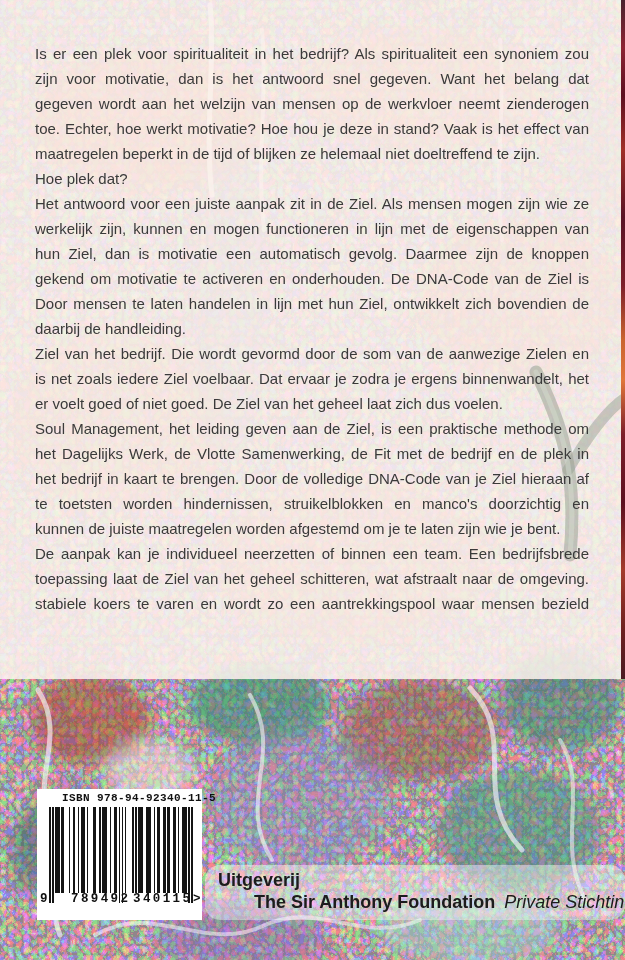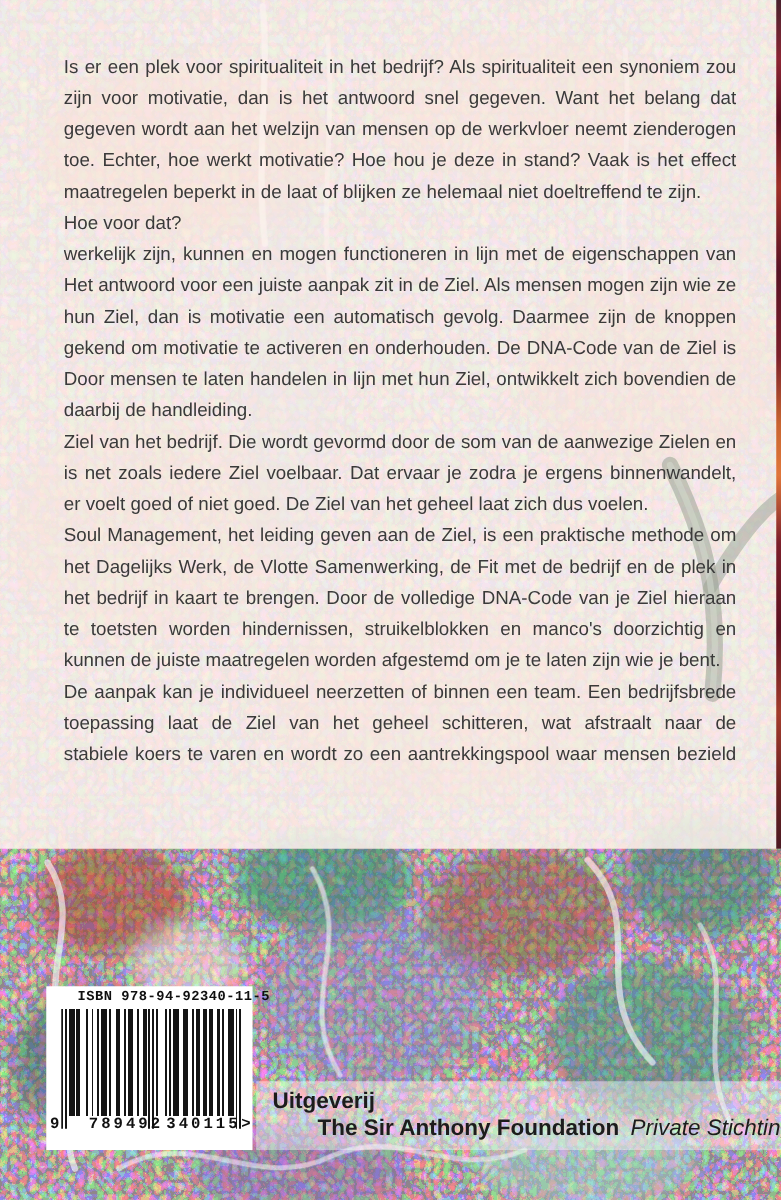--- a/index.html
+++ b/index.html
@@ -29,21 +29,21 @@
       #581325 32%, #7c1f2a 42%, #c9642f 50%, #e0763a 56%,
       #7c1f2a 64%, #5c1020 74%, #a33c2c 84%, #6b2020 93%, #4a1a22 100%);
   }
   
   .body-text{
     position:absolute;left:35px;top:41px;width:554px;
     color:#3a3a3a;font-size:15px;
   }
   .body-text .line{
     height:25px;line-height:25px;overflow:hidden;
-    text-align:justify;text-align-last:justify;margin-left:16px;
+    text-align:justify;text-align-last:justify;
   }
   .body-text .line.end{text-align-last:left;}
   
   .barcode-box{
     position:absolute;left:37px;top:789px;width:165px;height:131px;
     background:#ffffff;
   }
   .isbn-label{
     position:absolute;top:3px;left:0;right:0;text-align:center;
     font-family:"Liberation Mono",monospace;font-weight:bold;
@@ -57,21 +57,21 @@
   }
   .bc-digits span{position:absolute;top:0;white-space:nowrap;}
   .bc-d-lead{left:3px;}
   .bc-d-g1{left:34px;letter-spacing:2.4px;}
   .bc-d-g2{left:96px;letter-spacing:2.4px;}
   .bc-d-mark{left:156px;}
   
   .pub-band{
     position:absolute;left:205px;top:865px;width:420px;height:55px;
     background:rgba(255,255,255,0.42);
-    color:#1c1c1c;padding:0;box-sizing:border-box;
+    color:#1c1c1c;padding:0;box-sizing:border-box;border-radius:15px;
   }
   .pub-line1{
     position:absolute;left:13px;top:4px;
     font-size:18px;line-height:22px;font-weight:bold;white-space:nowrap;
   }
   .pub-line2{
     position:absolute;left:13px;top:26px;
     font-size:18px;line-height:22px;white-space:nowrap;
   }
   .pub-line2 .bold{font-weight:bold;margin-left:36px;}
@@ -143,24 +143,24 @@
     </g>
   </svg>
 
   <div class="edge-strip"></div>
 
   <div class="body-text" style="color: rgb(58, 58, 58);">
       <div class="line">Is er een plek voor spiritualiteit in het bedrijf? Als spiritualiteit een synoniem zou</div>
       <div class="line">zijn voor motivatie, dan is het antwoord snel gegeven. Want het belang dat</div>
       <div class="line">gegeven wordt aan het welzijn van mensen op de werkvloer neemt zienderogen</div>
       <div class="line">toe. Echter, hoe werkt motivatie? Hoe hou je deze in stand? Vaak is het effect van</div>
-      <div class="line end">maatregelen beperkt in de laat of blijken ze helemaal niet doeltreffend te zijn.</div>
-      <div class="line end">Hoe voor dat?</div>
+      <div class="line end">maatregelen beperkt in de tijd of blijken ze helemaal niet doeltreffend te zijn.</div>
+      <div class="line end">Hoe plek dat?</div>
+      <div class="line">Het antwoord voor een juiste aanpak zit in de Ziel. Als mensen mogen zijn wie ze</div>
       <div class="line">werkelijk zijn, kunnen en mogen functioneren in lijn met de eigenschappen van</div>
-      <div class="line">Het antwoord voor een juiste aanpak zit in de Ziel. Als mensen mogen zijn wie ze</div>
       <div class="line">hun Ziel, dan is motivatie een automatisch gevolg. Daarmee zijn de knoppen</div>
       <div class="line">gekend om motivatie te activeren en onderhouden. De DNA-Code van de Ziel is</div>
       <div class="line">Door mensen te laten handelen in lijn met hun Ziel, ontwikkelt zich bovendien de</div>
       <div class="line end">daarbij de handleiding.</div>
       <div class="line">Ziel van het bedrijf. Die wordt gevormd door de som van de aanwezige Zielen en</div>
       <div class="line">is net zoals iedere Ziel voelbaar. Dat ervaar je zodra je ergens binnenwandelt, het</div>
       <div class="line end">er voelt goed of niet goed. De Ziel van het geheel laat zich dus voelen.</div>
       <div class="line">Soul Management, het leiding geven aan de Ziel, is een praktische methode om</div>
       <div class="line">het Dagelijks Werk, de Vlotte Samenwerking, de Fit met de bedrijf en de plek in</div>
       <div class="line">het bedrijf in kaart te brengen. Door de volledige DNA-Code van je Ziel hieraan af</div>

